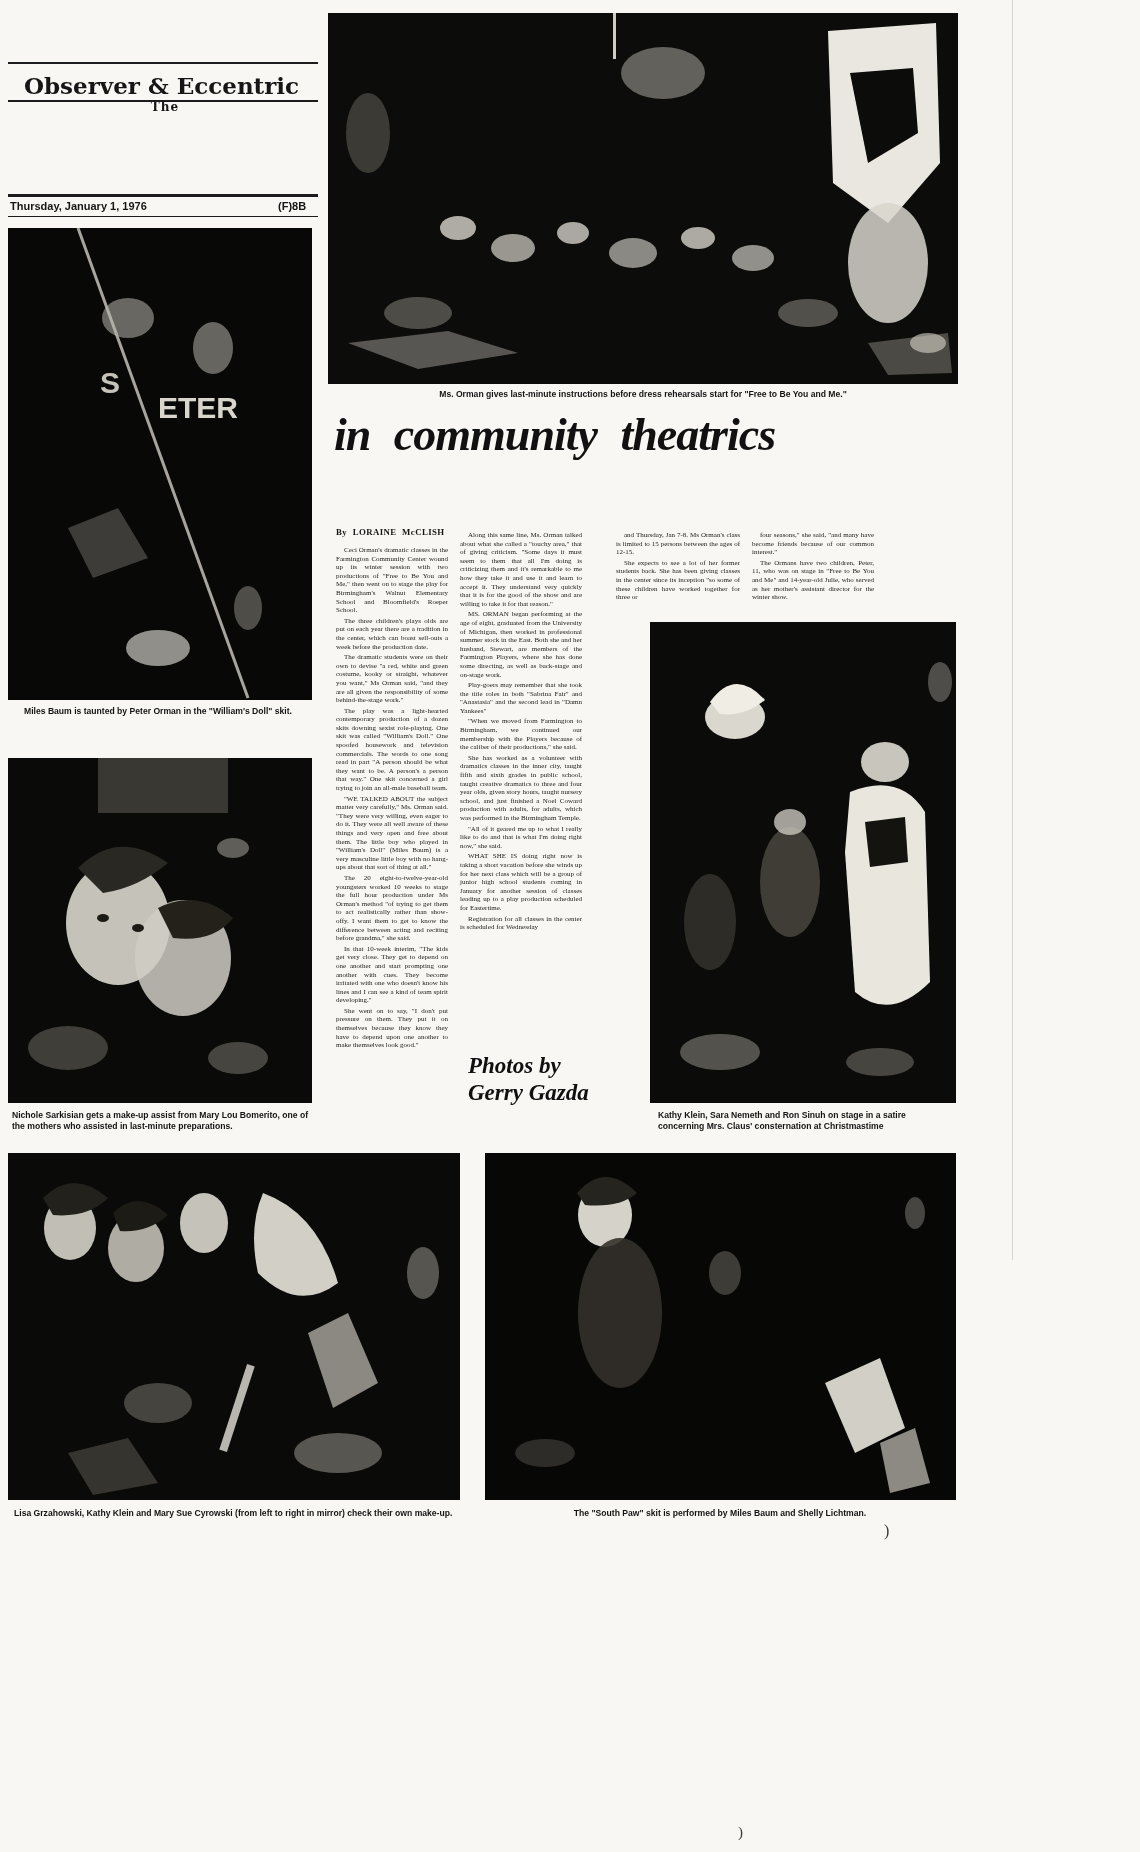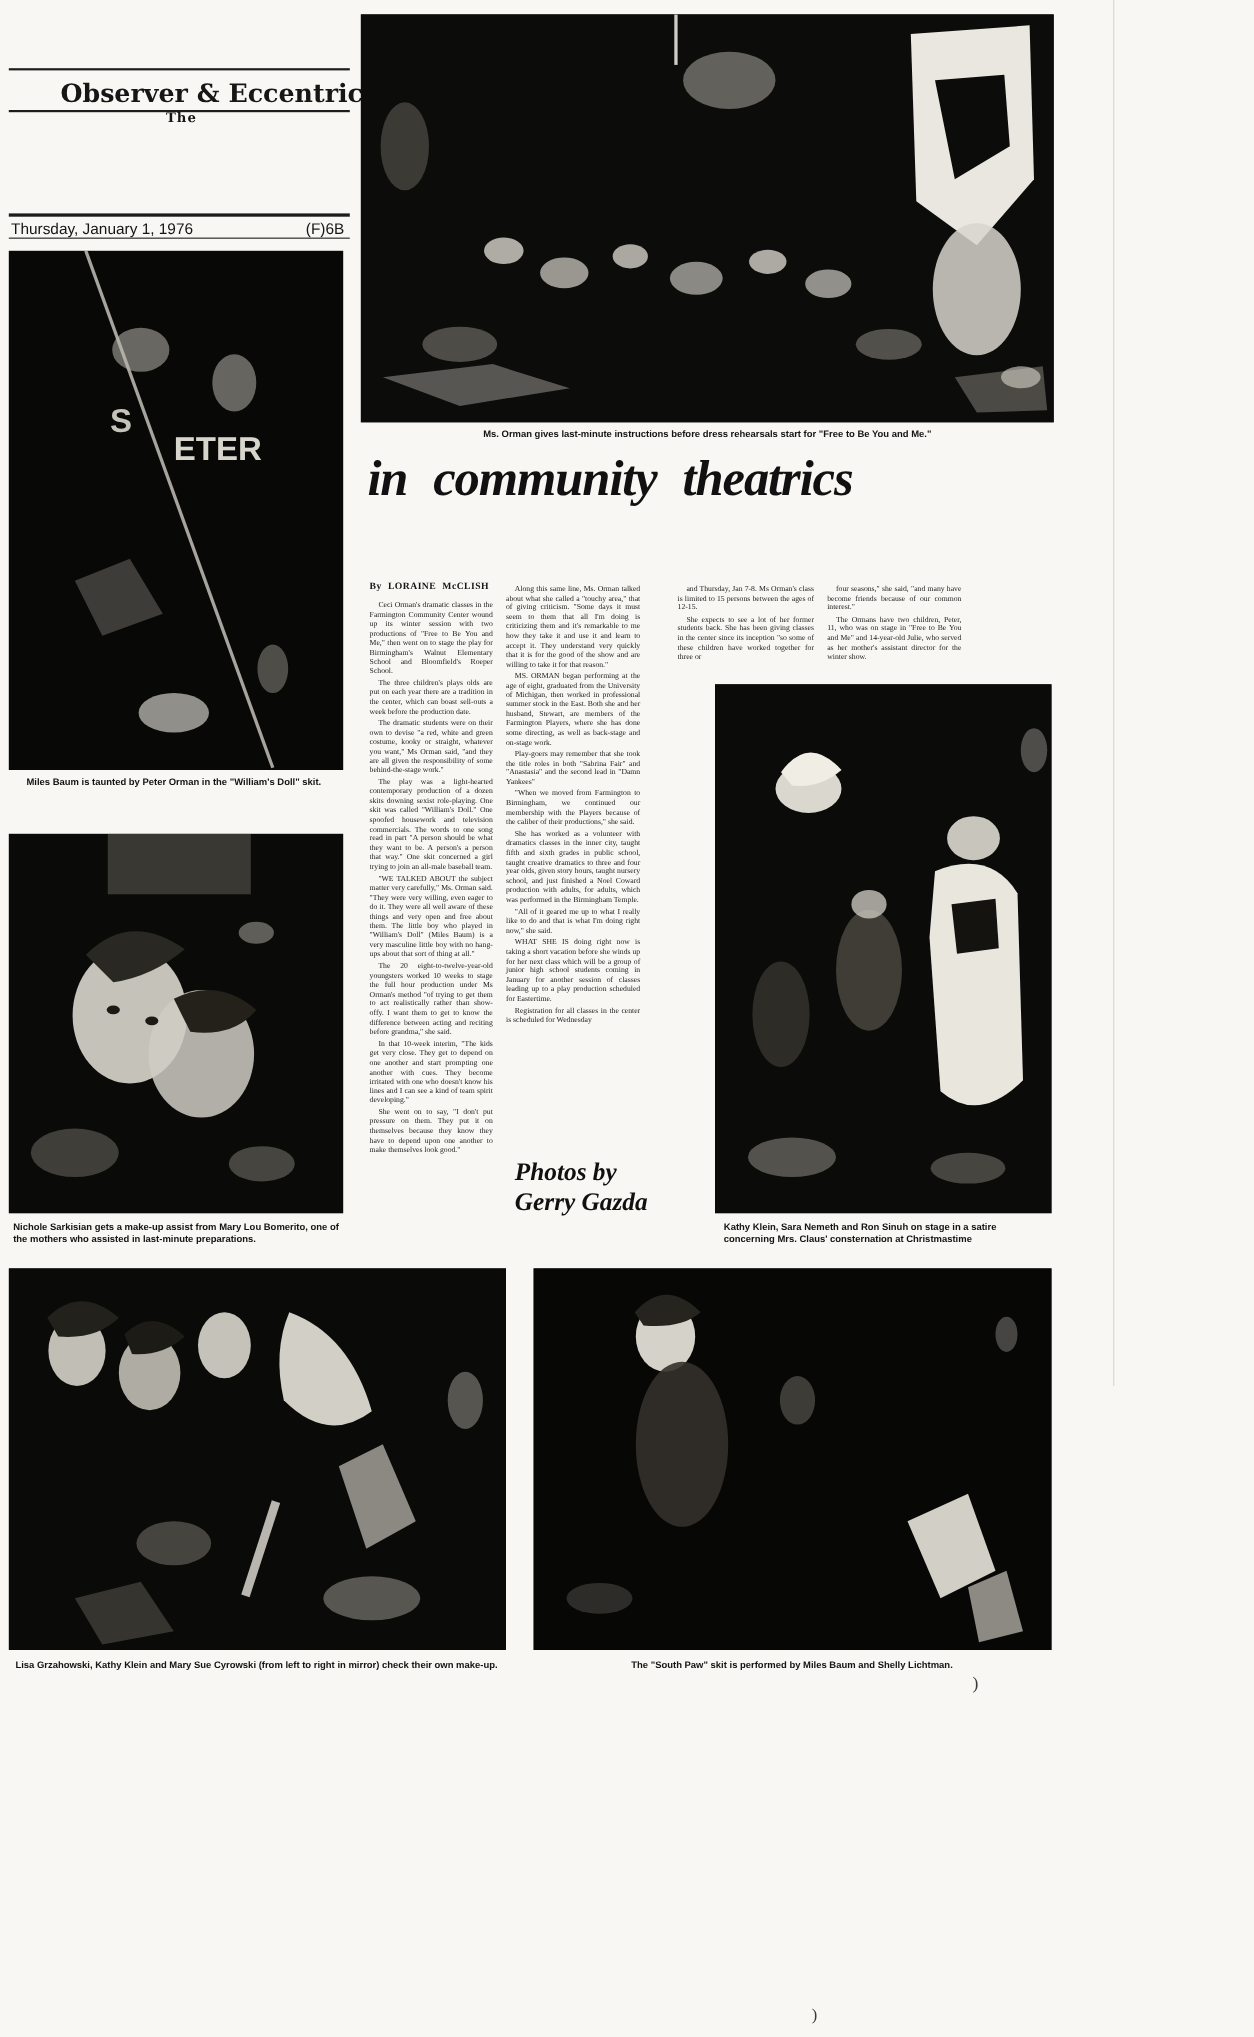--- a/index.html
+++ b/index.html
@@ -5,21 +5,21 @@
   html,body{margin:0;padding:0;background:#e8e6e0;}
   #page{position:relative;width:1140px;height:1852px;background:#f8f7f3;overflow:hidden;
         font-family:"Liberation Serif",serif;color:#161616;}
   .abs{position:absolute;}
   .rule{position:absolute;background:#1c1c1c;}
   
   .mast-the{font-family:"DejaVu Serif",serif;font-weight:700;font-size:12px;letter-spacing:1px;margin-top:36px;}
   .mast-name{font-family:"DejaVu Serif",serif;font-weight:700;font-size:23px;letter-spacing:0px;}
   .sec-city{font-family:"Liberation Serif",serif;font-weight:700;font-size:46px;letter-spacing:-1px;}
   .sec-life{font-family:"Liberation Serif",serif;font-weight:700;font-size:76px;letter-spacing:4px;}
-  .dateline{font-family:"Liberation Sans",sans-serif;font-weight:400;font-size:14px;}
+  .dateline{font-family:"Liberation Sans",sans-serif;font-weight:700;font-size:11px;}
   
   .photo{position:absolute;background:#0b0b0a;overflow:hidden;}
   .photo svg{display:block;}
   
   .cap{position:absolute;font-family:"Liberation Sans",sans-serif;font-weight:700;
        font-size:8.6px;line-height:11px;color:#141414;}
   
   .headline{position:absolute;font-family:"Liberation Serif",serif;font-style:italic;font-weight:700;
             font-size:46px;line-height:53px;letter-spacing:-1px;word-spacing:13px;color:#111;}
   .byline{position:absolute;font-family:"Liberation Serif",serif;font-weight:700;font-size:8.8px;
@@ -32,28 +32,28 @@
   .fold{position:absolute;width:1px;background:rgba(0,0,0,.14);}
 </style>
 </head>
 <body>
 
 <div id="page">
 
   <div class="rule" style="left:8px;top:62px;width:310px;height:2px;"></div>
 
   <div class="abs mast-the" style="left:0;top:64px;width:330px;text-align:center;">The</div>
-  <div class="abs mast-name" style="left:0;top:72px;width:330px;text-align:right;">Observer &amp; Eccentric</div>
+  <div class="abs mast-name" style="left:0;top:72px;width:330px;text-align:left;padding-left:24px;">Observer &amp; Eccentric</div>
 
   <div class="rule" style="left:8px;top:100px;width:310px;height:2px;"></div>
 
 
   <div class="rule" style="left:8px;top:194px;width:310px;height:3px;"></div>
   <div class="abs dateline" style="left:10px;top:200px;">Thursday, January 1, 1976</div>
-  <div class="abs dateline" style="left:278px;top:200px;">(F)6B</div>
+  <div class="abs dateline" style="left:278px;top:200px;">(F)8B</div>
   <div class="rule" style="left:8px;top:216px;width:310px;height:1px;"></div>
   <div class="rule" style="left:330px;top:216px;width:625px;height:1px;opacity:.35;"></div>
 
   <div class="photo" style="left:328px;top:13px;width:630px;height:371px;">
     <svg width="630" height="371" viewBox="0 0 630 371">
       <rect x="0" y="0" width="630" height="371" fill="#0c0c0b"></rect>
       <rect x="285" y="0" width="3" height="46" fill="#cfcdc6"></rect>
       <path d="M500 18 L608 10 L612 150 L560 210 L505 170 Z" fill="#e9e7df"></path>
       <path d="M522 60 L585 55 L590 120 L540 150 Z" fill="#0c0c0b"></path>
       <ellipse cx="560" cy="250" rx="40" ry="60" fill="#d8d5cc" opacity=".85"></ellipse>

